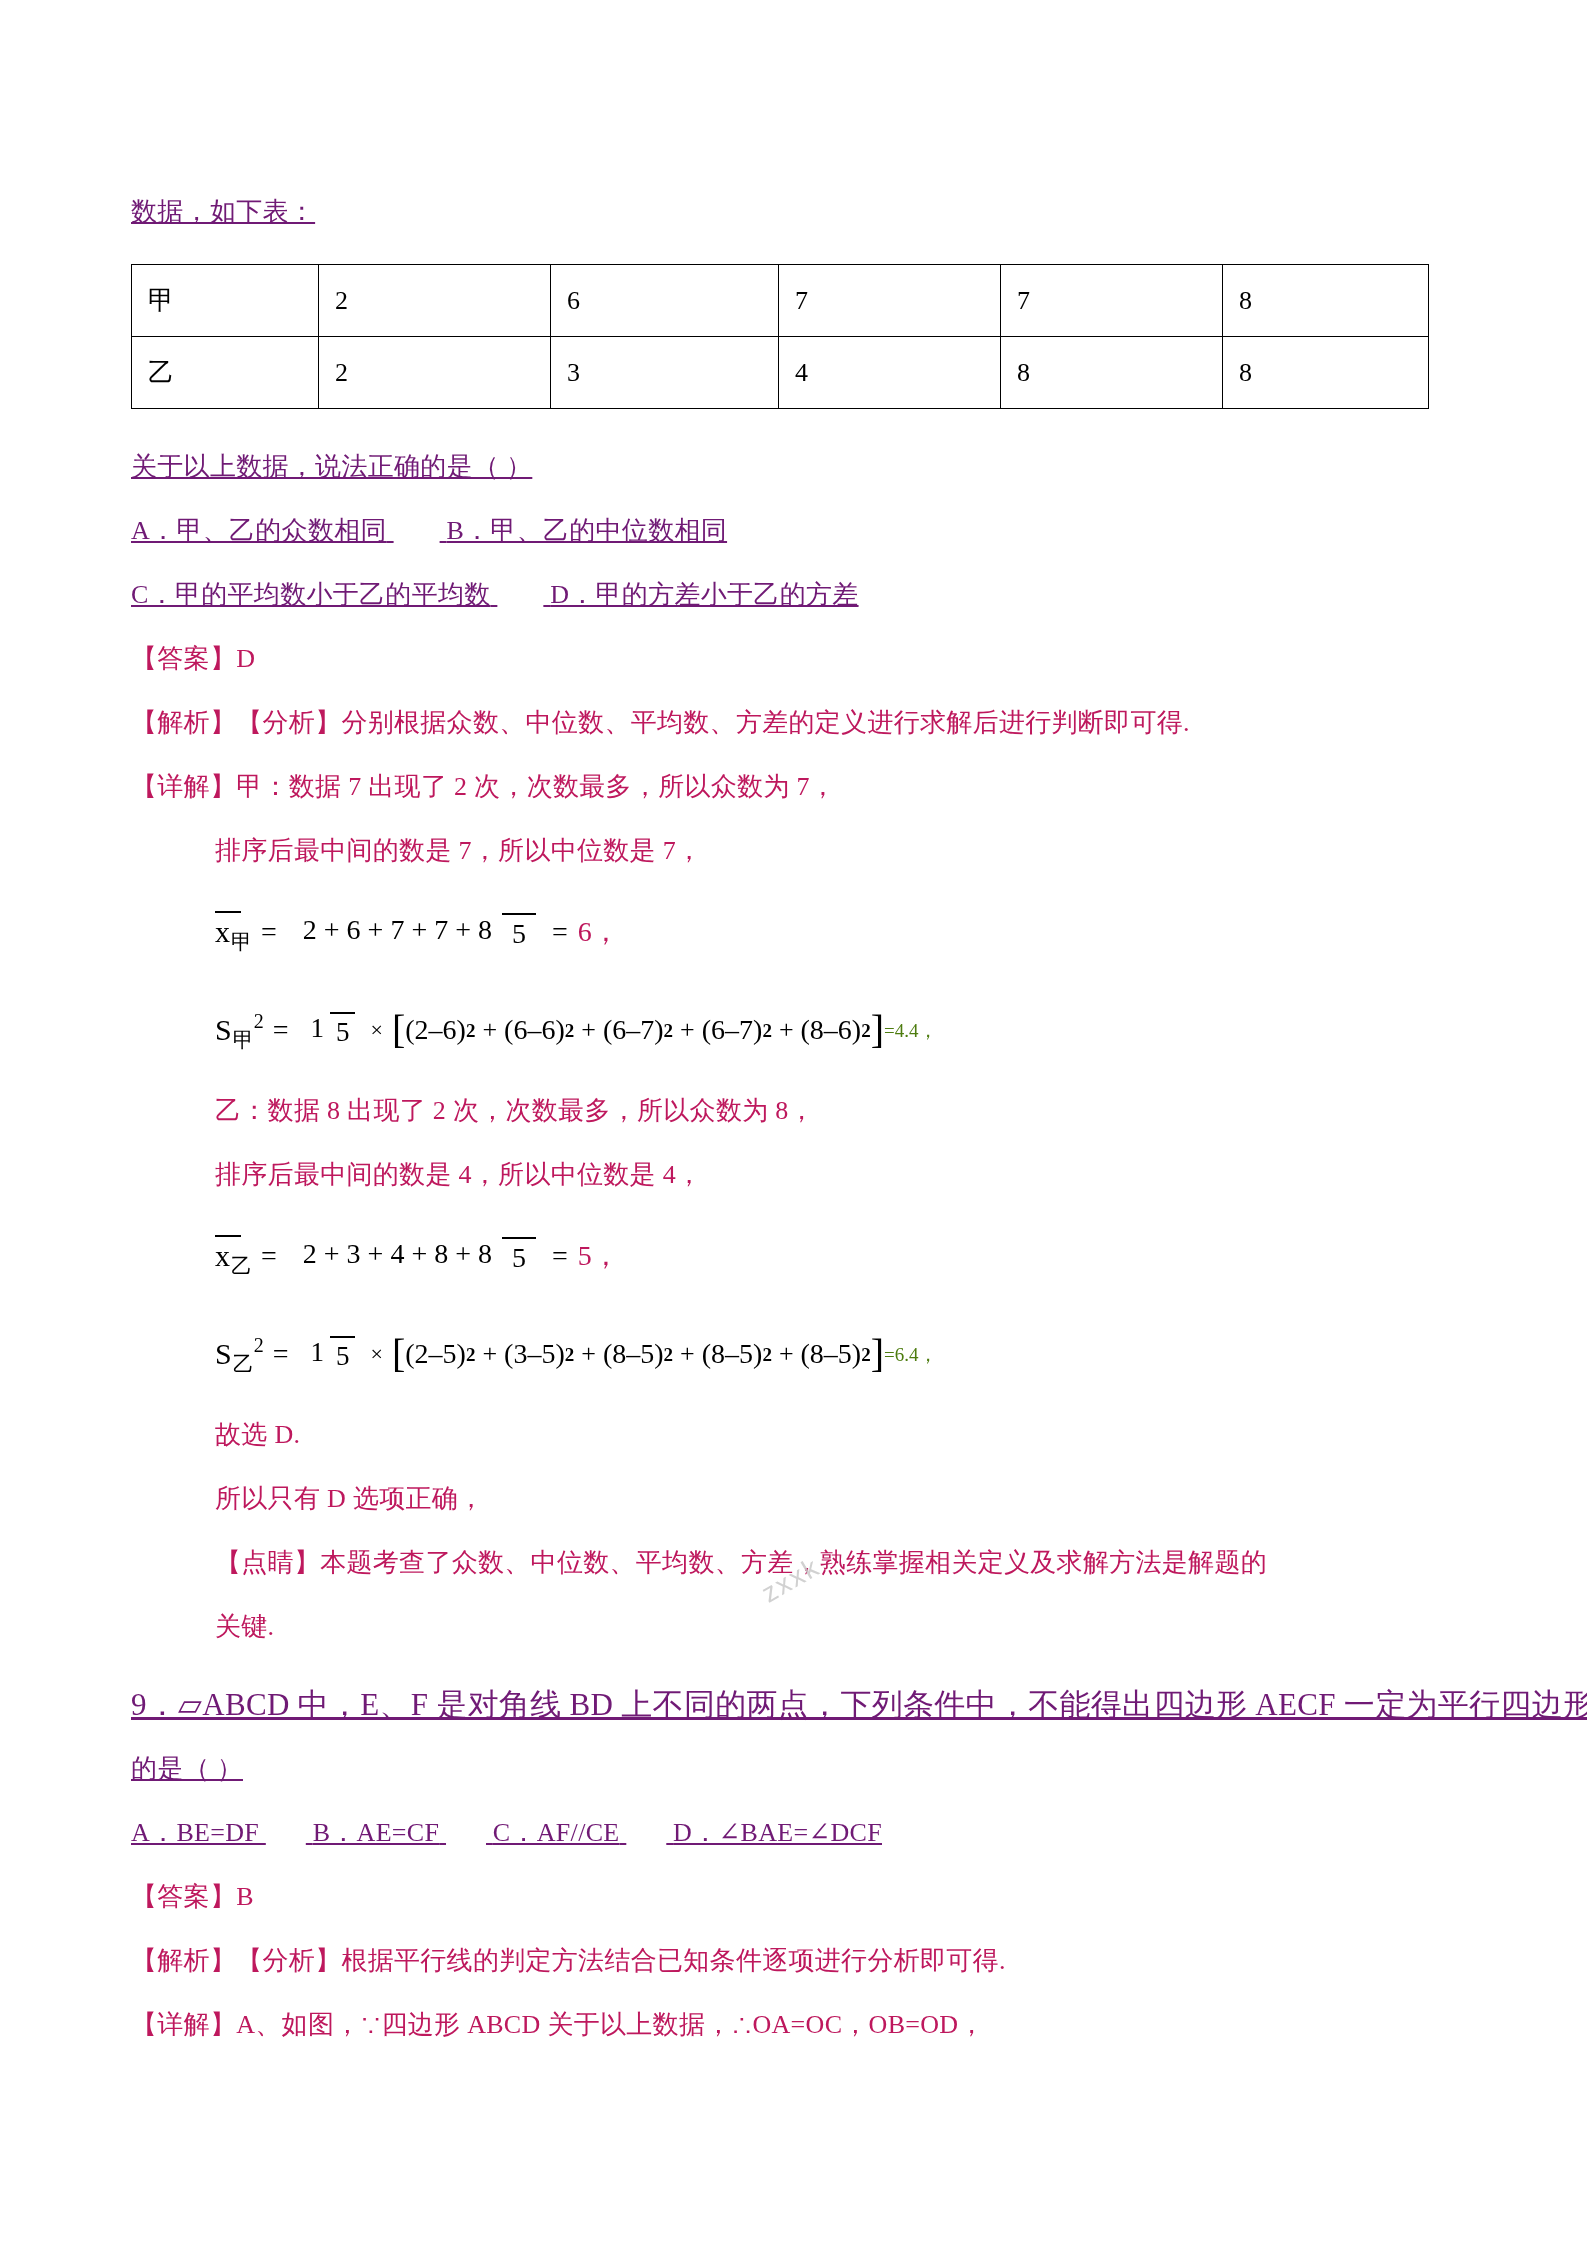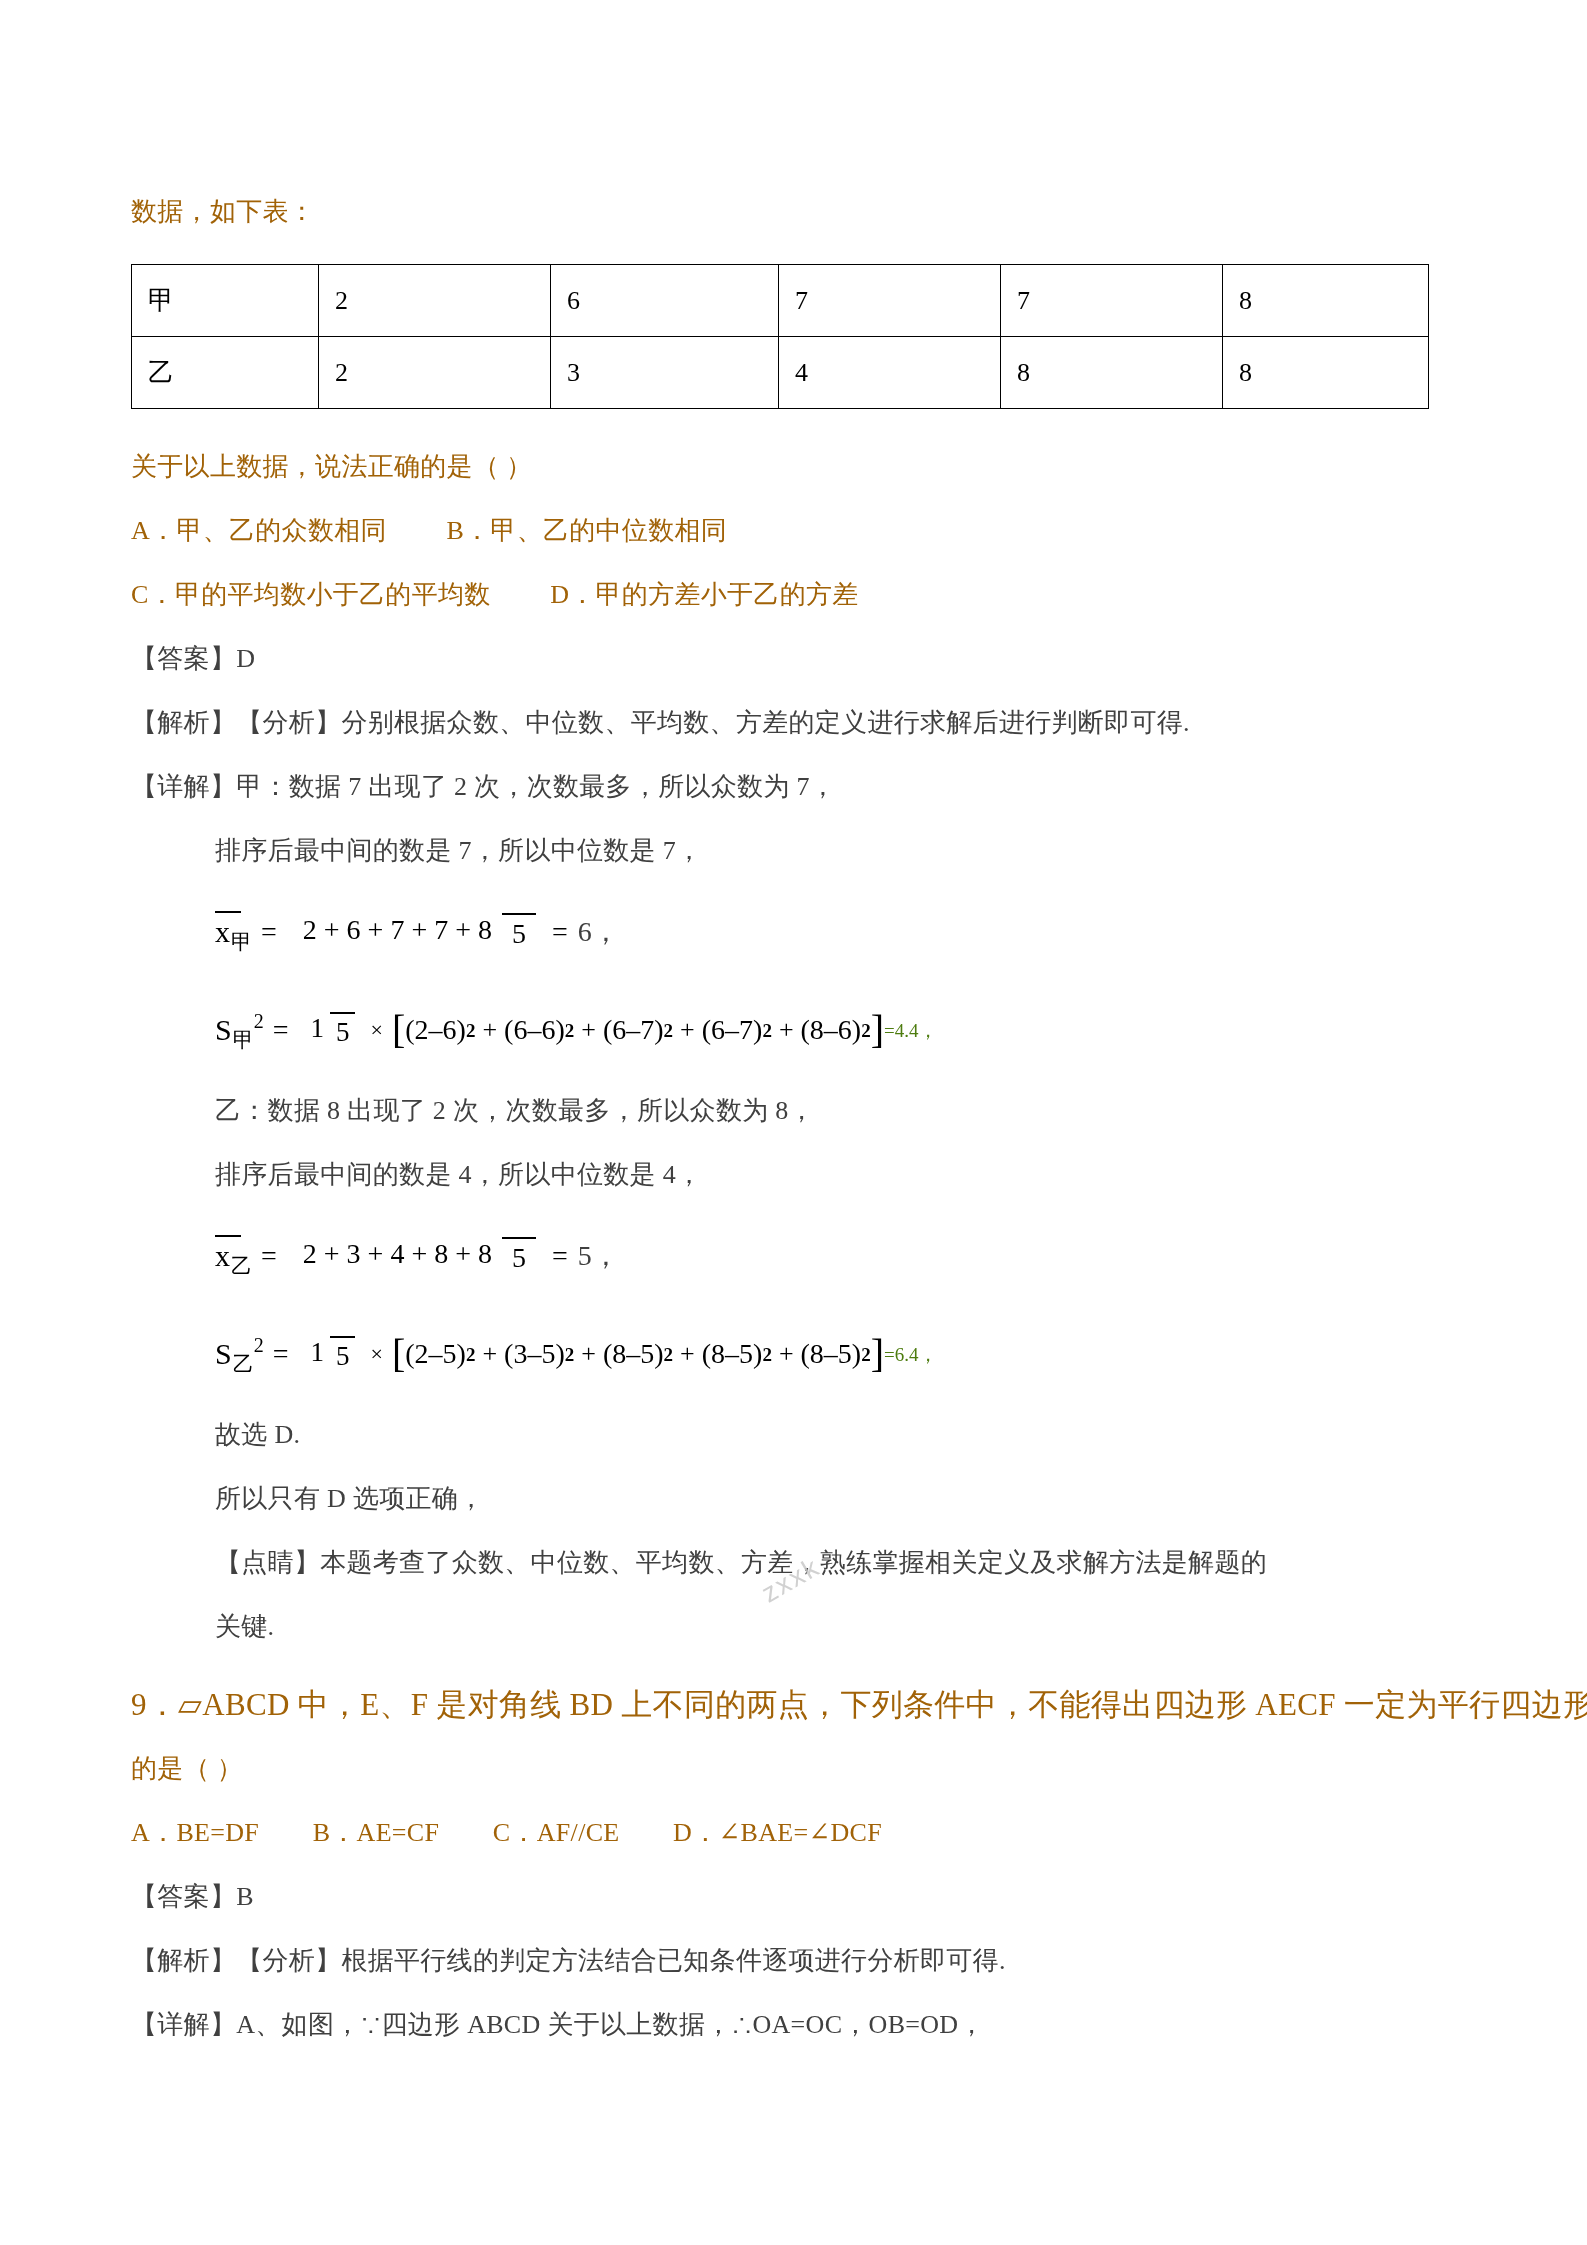--- a/index.html
+++ b/index.html
@@ -30,24 +30,25 @@
   }
 
   
   .line {
     font-size: 26px;
     line-height: 64px;
     white-space: nowrap;
     letter-spacing: 0.3px;
   }
   .red {
-    color: #404040;
+    color: #be185d;
   }
   .black {
-    color: #a16207;
+    color: #701a75;
+    text-decoration: underline;
   }
   .indent-2 { padding-left: 84px; }
 
   
   table.data-table {
     border-collapse: collapse;
     width: 1297px;
     margin-top: 20px;
     table-layout: fixed;
   }

